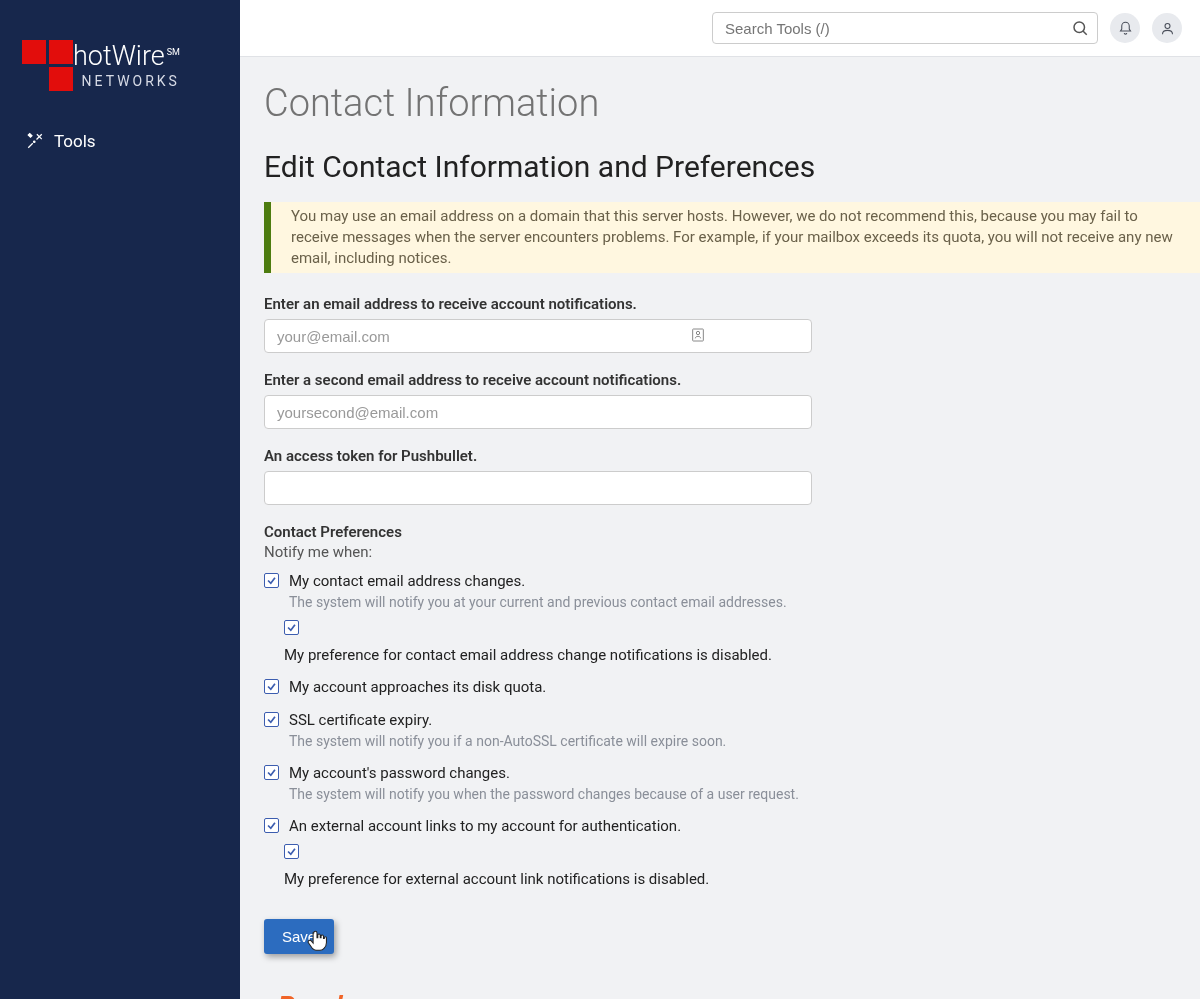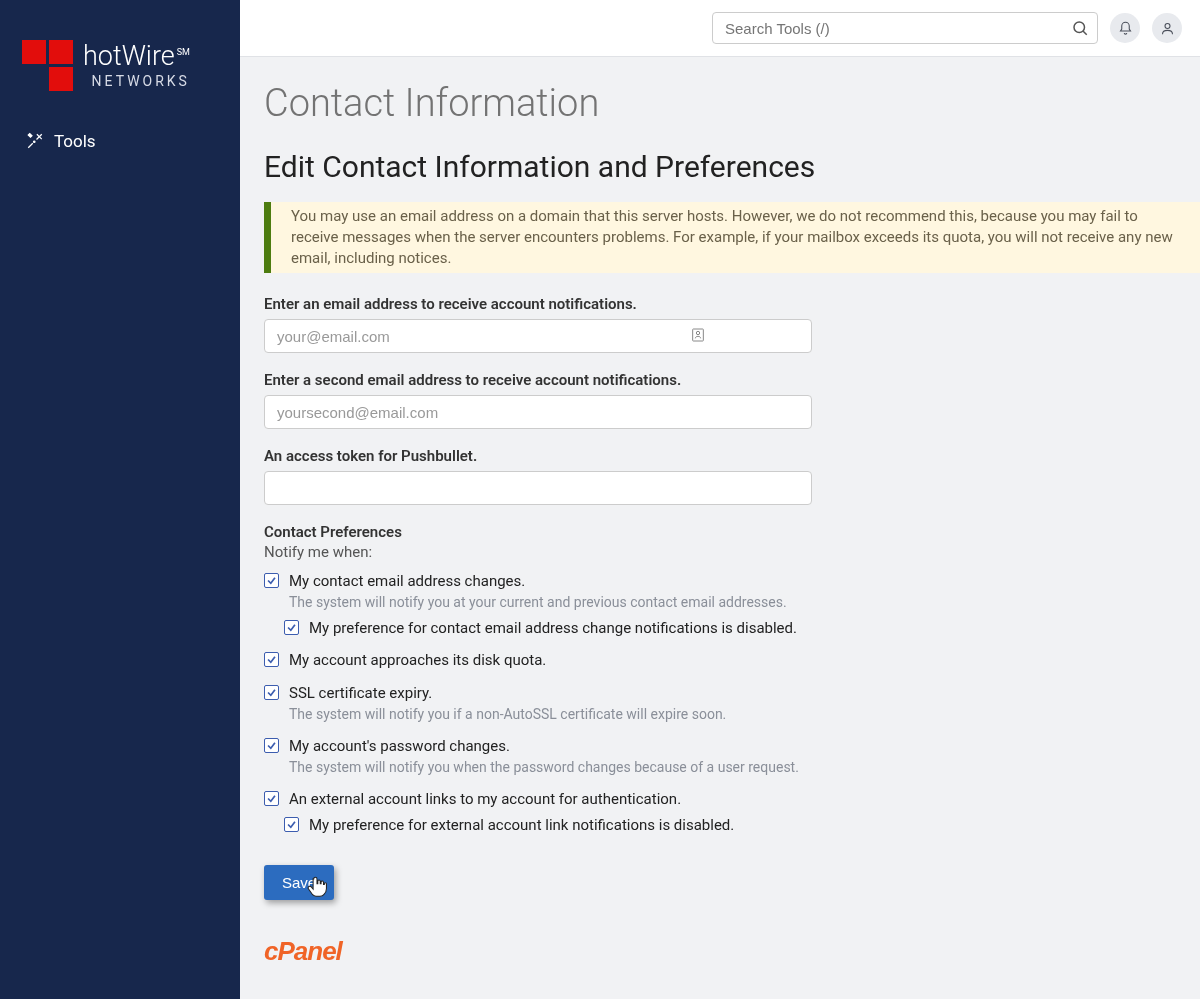--- a/index.html
+++ b/index.html
@@ -1,21 +1,21 @@
 <!DOCTYPE html>
 <html><head>
 <meta charset="utf-8">
 <style>
   * { box-sizing: border-box; margin: 0; padding: 0; }
   body { font-family: -apple-system, BlinkMacSystemFont, "Segoe UI", Roboto, "Helvetica Neue", Arial, sans-serif; background: #f1f2f4; color: #333; width: 1200px; height: 999px; overflow: hidden; }
   .layout { display: flex; width: 100%; height: 100%; }
 
   .sidebar { width: 240px; background: #17274c; color: #fff; flex-shrink: 0; padding-top: 40px; }
   .logo-wrap { padding: 0 22px 30px 22px; }
-  .logo { display: flex; align-items: center; gap: 10px; }
+  .logo { display: flex; align-items: center; }
   .logo-squares { display: grid; grid-template-columns: 24px 24px; grid-template-rows: 24px 24px; gap: 3px; }
   .sq { width: 24px; height: 24px; background: #e20d0c; }
   .sq.blank { background: transparent; }
   .logo-text { display: flex; flex-direction: column; line-height: 1; }
   .logo-main { font-size: 27px; font-weight: 400; letter-spacing: 0px; }
   .logo-main .thin { font-weight: 300; }
   .logo-sm { font-size: 9px; vertical-align: super; margin-left: 2px; }
   .logo-sub { font-size: 14px; letter-spacing: 3px; color: #d7dbe6; margin-top: 4px; text-align: right; }
   .nav-item { display: flex; align-items: center; gap: 10px; padding: 10px 26px; cursor: pointer; font-size: 17px; }
   .nav-icon { width: 18px; height: 18px; }
@@ -38,21 +38,21 @@
   .form-label { font-size: 15px; font-weight: 600; color: #333; margin-bottom: 6px; display: block; }
   .text-input { width: 548px; height: 34px; border: 1px solid #ccc; border-radius: 4px; padding: 0 32px 0 12px; font-size: 15px; background: #fff; }
   .text-input::placeholder { color: #999; }
   .input-wrap { position: relative; width: 452px; }
   .field-icon { position: absolute; right: 10px; top: 8px; width: 16px; height: 16px; color: #888; }
 
   .pref-heading { font-size: 15px; font-weight: 600; margin-bottom: 2px; }
   .pref-sub { font-size: 15px; color: #555; margin-bottom: 10px; }
 
   .pref-item { display: flex; align-items: flex-start; gap: 10px; margin-bottom: 6px; }
-  .pref-item.nested { margin-left: 20px; margin-top: 4px; }
+  .pref-item.nested { margin-left: 20px; margin-top: 4px; flex-direction: column; }
   .checkbox { width: 15px; height: 15px; border: 1.5px solid #3c5daf; border-radius: 2px; flex-shrink: 0; margin-top: 2px; display: flex; align-items: center; justify-content: center; cursor: pointer; background: #fff; }
   .checkbox svg { width: 11px; height: 11px; stroke: #3c5daf; stroke-width: 2.5; fill: none; }
   .pref-body { flex: 1; }
   .pref-label { font-size: 15px; color: #222; line-height: 1.35; }
   .pref-hint { font-size: 14px; color: #8a8f99; margin-top: 2px; line-height: 1.35; }
   .pref-block { margin-bottom: 12px; }
 
   .save-btn { background: #2c6cbf; color: #fff; border: none; padding: 9px 18px; font-size: 15px; border-radius: 3px; cursor: pointer; margin-top: 18px; box-shadow: 2px 3px 6px rgba(0,0,0,0.35); position: relative; }
   .cursor-hand { position: absolute; left: 302px; top: -6px; width: 26px; height: 28px; pointer-events: none; }
   .save-wrap { position: relative; display: inline-block; }

